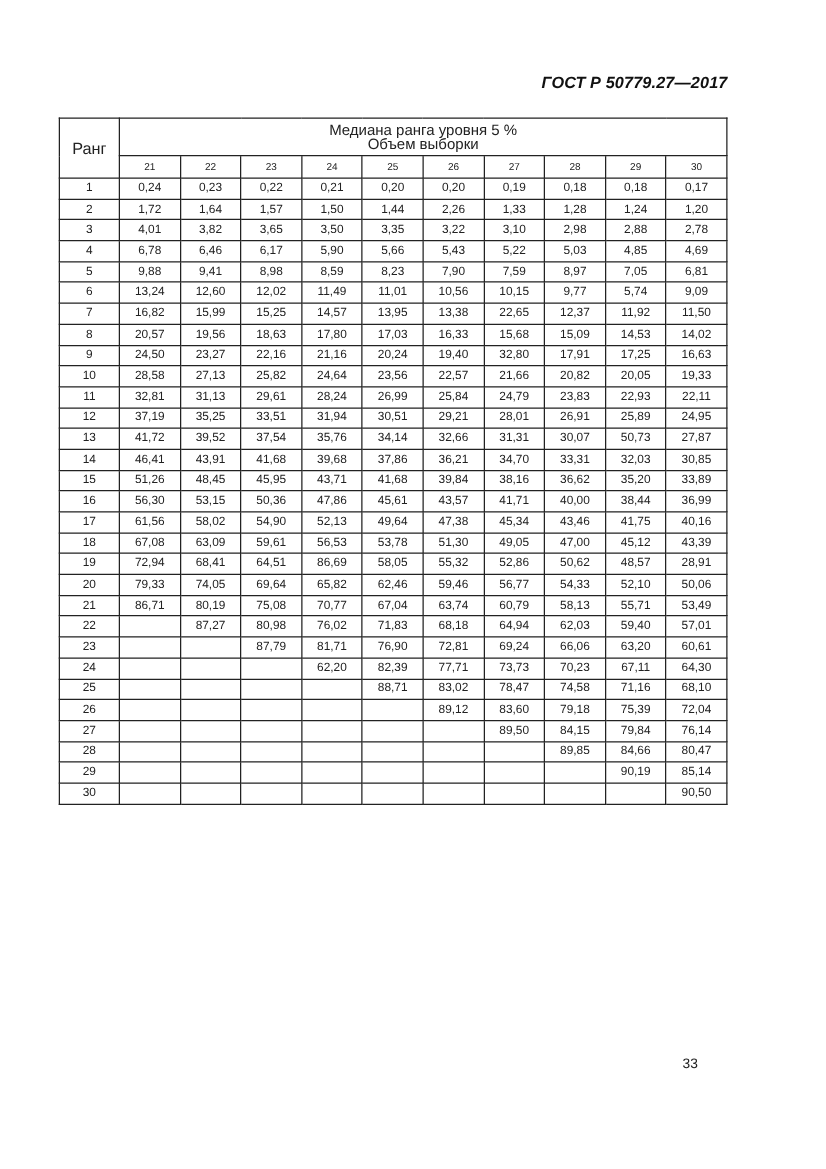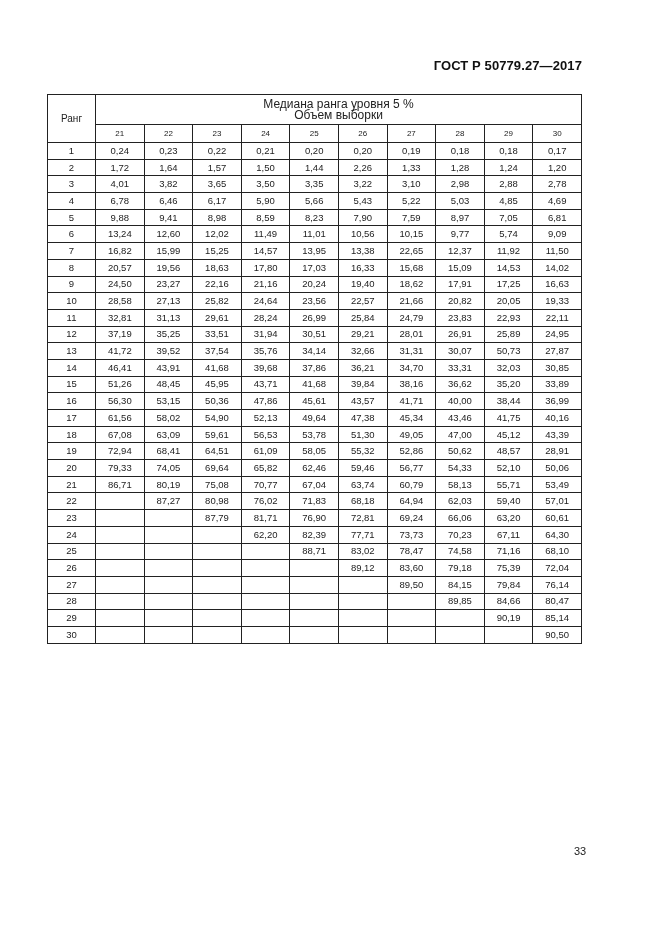--- a/index.html
+++ b/index.html
@@ -1,29 +1,29 @@
 <!DOCTYPE html>
 <html><head>
 <meta charset="utf-8">
 <style>
   html, body { margin:0; padding:0; background:#ffffff; }
   body { width:661px; height:935px; position:relative; overflow:hidden;
          font-family:"Liberation Sans", sans-serif; color:#111; }
   .doc-header { position:absolute; top:58px; right:79px; font-weight:bold;
-                font-size:13px; letter-spacing:0.1px; color:#111; }
+                font-size:13px; letter-spacing:0.1px; color:#111;font-style:italic; }
   table.data { position:absolute; left:47px; top:94px; width:535px;
                border-collapse:collapse; table-layout:fixed; }
   table.data td, table.data th { border:1px solid #222; padding:0; text-align:center;
                font-weight:normal; color:#222; }
-  th.rank-head { width:47px; font-size:10px; vertical-align:middle; }
+  th.rank-head { width:47px; font-size:13px; vertical-align:middle; }
   th.group-head { height:29px; font-size:12px; line-height:11px; }
   th.col-head { height:17px; font-size:8px; border-bottom:3px double #222; }
   td { height:15.7px; font-size:9.5px; line-height:14px; }
   td.rank { font-size:9.5px; }
-  .page-num { position:absolute; left:574px; top:845px; font-size:11px; color:#222; }
+  .page-num { position:absolute; left:546px; top:845px; font-size:11px; color:#222; }
 </style>
 </head>
 <body>
 
 <div class="doc-header">ГОСТ Р 50779.27—2017</div>
 
 <table class="data">
   <thead>
     <tr>
       <th class="rank-head" rowspan="2">Ранг</th>
@@ -151,21 +151,21 @@
         <td>14,02</td>
       </tr>
       <tr>
         <td class="rank">9</td>
         <td>24,50</td>
         <td>23,27</td>
         <td>22,16</td>
         <td>21,16</td>
         <td>20,24</td>
         <td>19,40</td>
-        <td>18,62</td>
+        <td>32,80</td>
         <td>17,91</td>
         <td>17,25</td>
         <td>16,63</td>
       </tr>
       <tr>
         <td class="rank">10</td>
         <td>28,58</td>
         <td>27,13</td>
         <td>25,82</td>
         <td>24,64</td>
@@ -278,21 +278,21 @@
         <td>49,05</td>
         <td>47,00</td>
         <td>45,12</td>
         <td>43,39</td>
       </tr>
       <tr>
         <td class="rank">19</td>
         <td>72,94</td>
         <td>68,41</td>
         <td>64,51</td>
-        <td>61,09</td>
+        <td>86,69</td>
         <td>58,05</td>
         <td>55,32</td>
         <td>52,86</td>
         <td>50,62</td>
         <td>48,57</td>
         <td>28,91</td>
       </tr>
       <tr>
         <td class="rank">20</td>
         <td>79,33</td>

